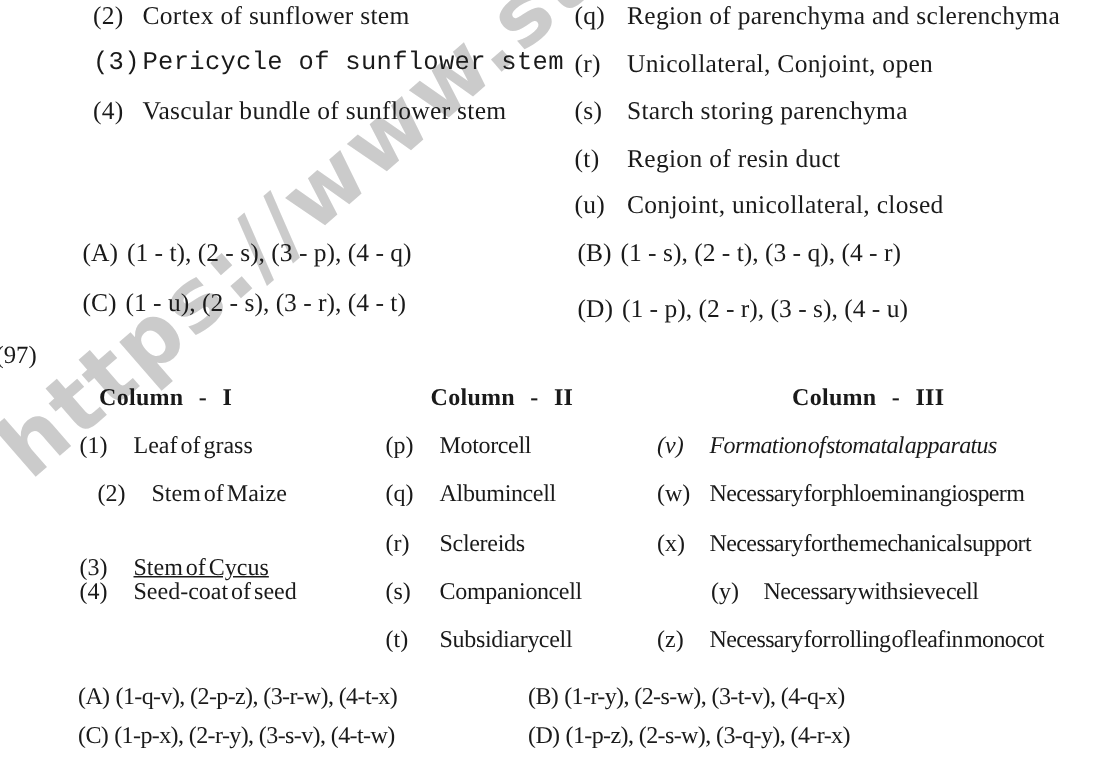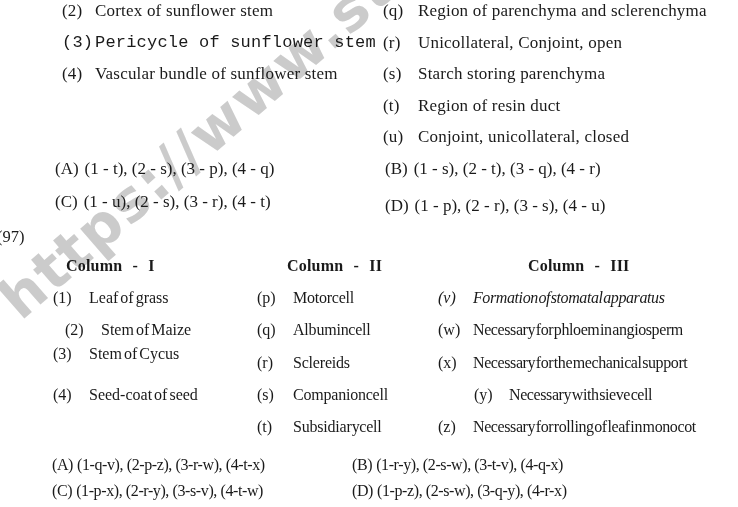--- a/index.html
+++ b/index.html
@@ -119,21 +119,21 @@
   <div class="hdr" style="left:528px; top:256px;">Column - III</div>
   <div class="hdr" style="left:287px; top:256px;">Column - II</div>
 
   <div>
     <div class="row m m1" style="left:53px; top:288px;">
       <span class="lbl">(1)</span><span class="txt">Leaf of grass</span>
     </div>
     <div class="row m m1" style="left:65px; top:320px;">
       <span class="lbl">(2)</span><span class="txt">Stem of Maize</span>
     </div>
-    <div class="row m m1" style="left:53px; top:344px;">
+    <div class="row m m1" style="left:53px; top:369px;text-decoration:underline;">
       <span class="lbl">(3)</span><span class="txt">Stem of Cycus</span>
     </div>
     <div class="row m m1" style="left:53px; top:385px;">
       <span class="lbl">(4)</span><span class="txt">Seed-coat of seed</span>
     </div>
   </div>
 
   <div>
     <div class="row m m2" style="left:257px; top:288px;">
       <span class="lbl">(p)</span><span class="txt">Motor cell</span>

